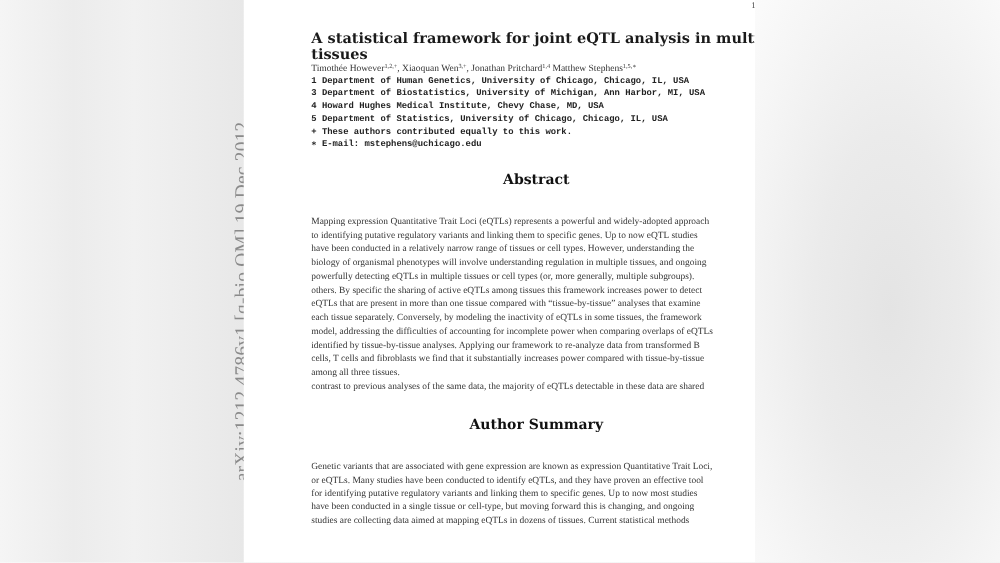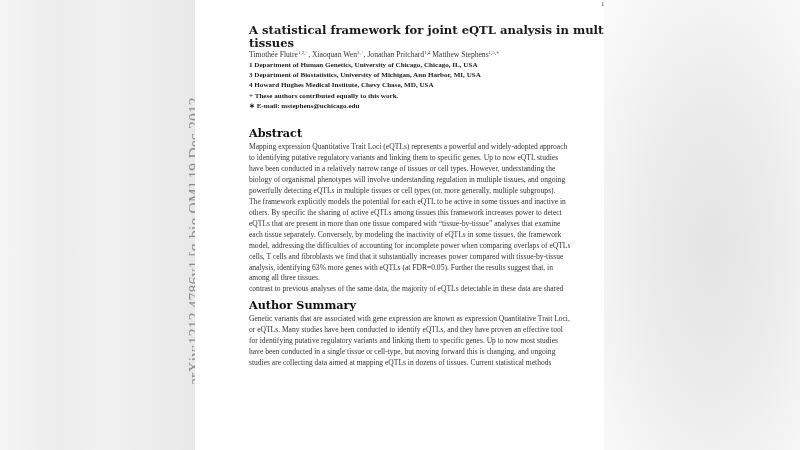--- a/index.html
+++ b/index.html
@@ -79,43 +79,44 @@
       margin-top: 1px;
       white-space: nowrap;
       color: #333;
     }
     .authors sup {
       font-size: 5px;
       vertical-align: 3px;
       line-height: 0;
     }
     .affil {
-      font-family: Liberation Serif, serif;
+      font-family: Liberation Mono, monospace;
       font-weight: bold;
       font-size: 7.1px;
       line-height: 10.2px;
       white-space: nowrap;
       color: #222;
     }
     .section-heading {
       font-family: "DejaVu Serif", serif;
       font-weight: bold;
       font-size: 11.2px;
       margin: 0;
       white-space: nowrap;
       color: #111;
+      text-align: center;
     }
     .abstract-heading { margin-top: 15px; }
-    .summary-heading { margin-top: 3px; }
+    .summary-heading { margin-top: 17px; }
     .para {
       font-size: 7.55px;
       line-height: 10.95px;
       text-align: justify;
       text-align-last: left;
-      margin-top: 2px;
+      margin-top: 22px;
       width: 361px;
       color: #333;
       hyphens: none;
     }
     .para .line {
       display: block;
       white-space: nowrap;
       overflow: hidden;
     }
   </style>
@@ -130,48 +131,48 @@
 <div class="page">
   <div class="page-number">1</div>
 
   <div class="content">
     <h1 class="title">
       <div>A statistical framework for joint eQTL analysis in multiple</div>
       <div>tissues</div>
     </h1>
 
     <div class="authors">
-      <span>Timothée Flutre</span><sup>1,2,+</sup>,
+      <span>Timothée However</span><sup>1,2,+</sup>,
       <span>Xiaoquan Wen</span><sup>3,+</sup>,
       <span>Jonathan Pritchard</span><sup>1,4</sup>
       <span>Matthew Stephens</span><sup>1,5,∗</sup>
     </div>
 
     <div class="affiliations">
       <div class="affil">1 Department of Human Genetics, University of Chicago, Chicago, IL, USA</div>
       <div class="affil">3 Department of Biostatistics, University of Michigan, Ann Harbor, MI, USA</div>
       <div class="affil">4 Howard Hughes Medical Institute, Chevy Chase, MD, USA</div>
+      <div class="affil">5 Department of Statistics, University of Chicago, Chicago, IL, USA</div>
       <div class="affil">+ These authors contributed equally to this work.</div>
       <div class="affil">∗ E-mail: mstephens@uchicago.edu</div>
     </div>
 
     <h2 class="section-heading abstract-heading">Abstract</h2>
     <div class="para">
       <span class="line">Mapping expression Quantitative Trait Loci (eQTLs) represents a powerful and widely-adopted approach</span>
       <span class="line">to identifying putative regulatory variants and linking them to specific genes. Up to now eQTL studies</span>
       <span class="line">have been conducted in a relatively narrow range of tissues or cell types. However, understanding the</span>
       <span class="line">biology of organismal phenotypes will involve understanding regulation in multiple tissues, and ongoing</span>
       <span class="line">powerfully detecting eQTLs in multiple tissues or cell types (or, more generally, multiple subgroups).</span>
-      <span class="line">The framework explicitly models the potential for each eQTL to be active in some tissues and inactive in</span>
       <span class="line">others. By specific the sharing of active eQTLs among tissues this framework increases power to detect</span>
       <span class="line">eQTLs that are present in more than one tissue compared with “tissue-by-tissue” analyses that examine</span>
       <span class="line">each tissue separately. Conversely, by modeling the inactivity of eQTLs in some tissues, the framework</span>
       <span class="line">model, addressing the difficulties of accounting for incomplete power when comparing overlaps of eQTLs</span>
+      <span class="line">identified by tissue-by-tissue analyses. Applying our framework to re-analyze data from transformed B</span>
       <span class="line">cells, T cells and fibroblasts we find that it substantially increases power compared with tissue-by-tissue</span>
-      <span class="line">analysis, identifying 63% more genes with eQTLs (at FDR=0.05). Further the results suggest that, in</span>
       <span class="line">among all three tissues.</span>
       <span class="line">contrast to previous analyses of the same data, the majority of eQTLs detectable in these data are shared</span>
     </div>
 
     <h2 class="section-heading summary-heading">Author Summary</h2>
     <div class="para">
       <span class="line">Genetic variants that are associated with gene expression are known as expression Quantitative Trait Loci,</span>
       <span class="line">or eQTLs. Many studies have been conducted to identify eQTLs, and they have proven an effective tool</span>
       <span class="line">for identifying putative regulatory variants and linking them to specific genes. Up to now most studies</span>
       <span class="line">have been conducted in a single tissue or cell-type, but moving forward this is changing, and ongoing</span>

